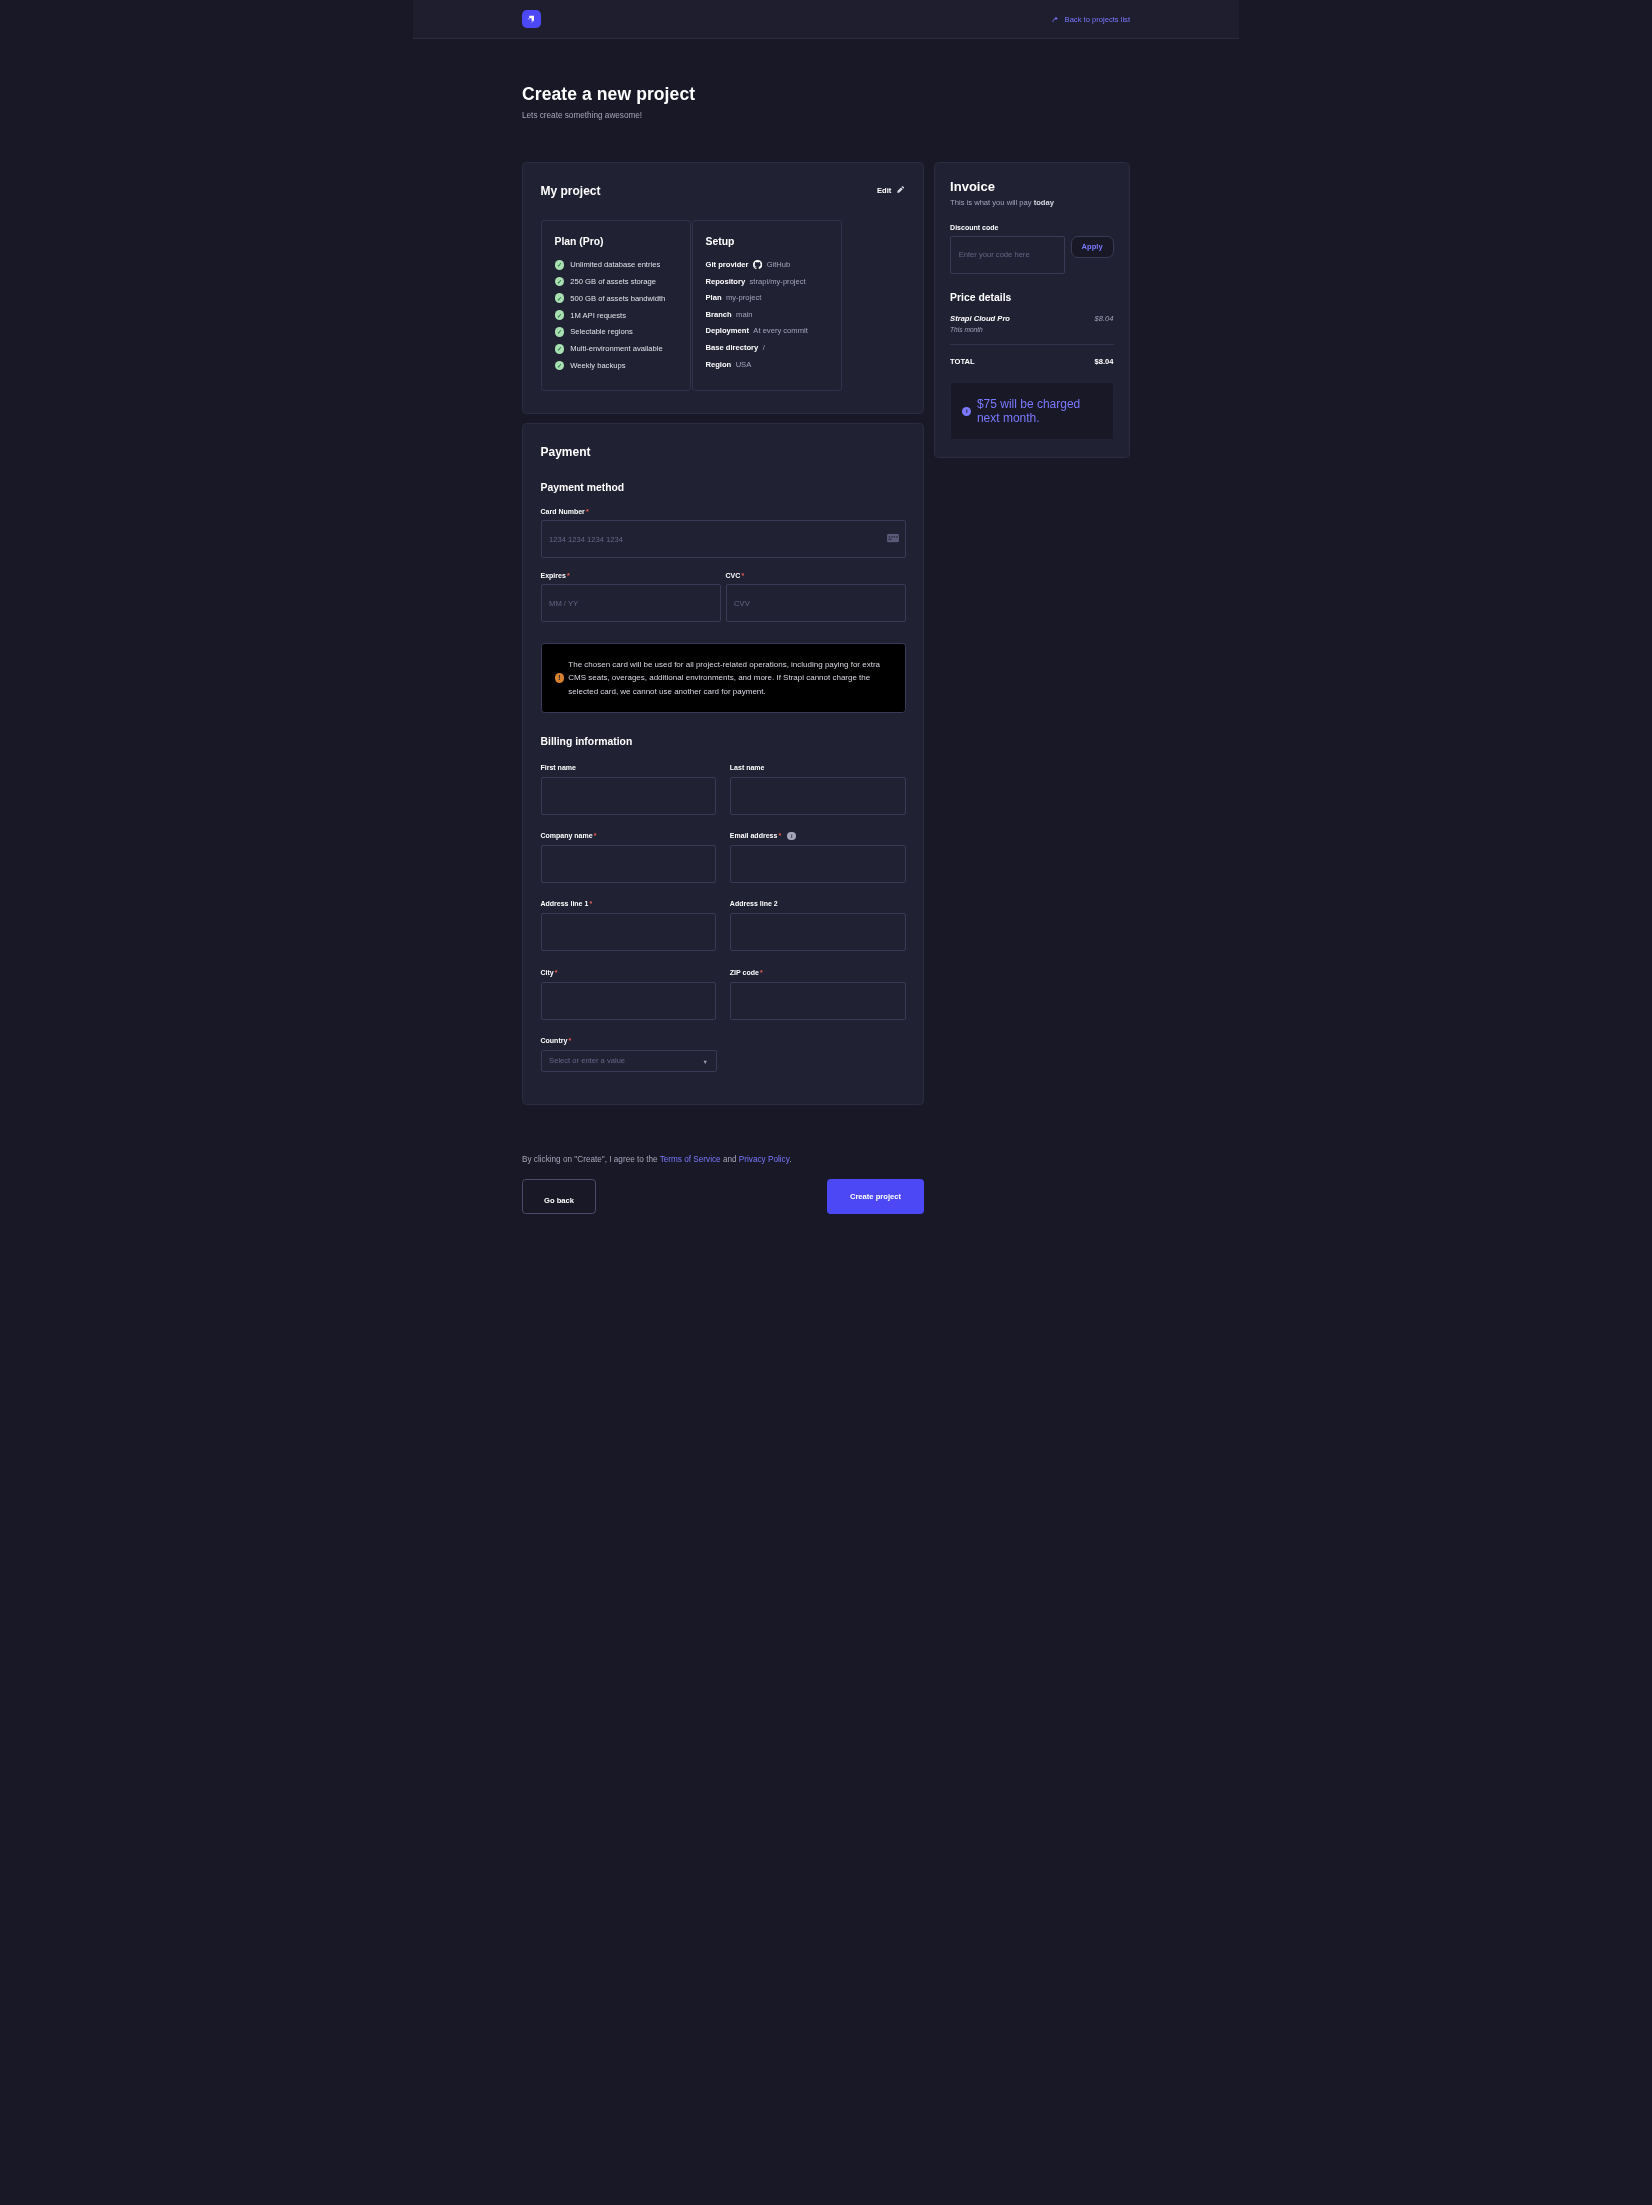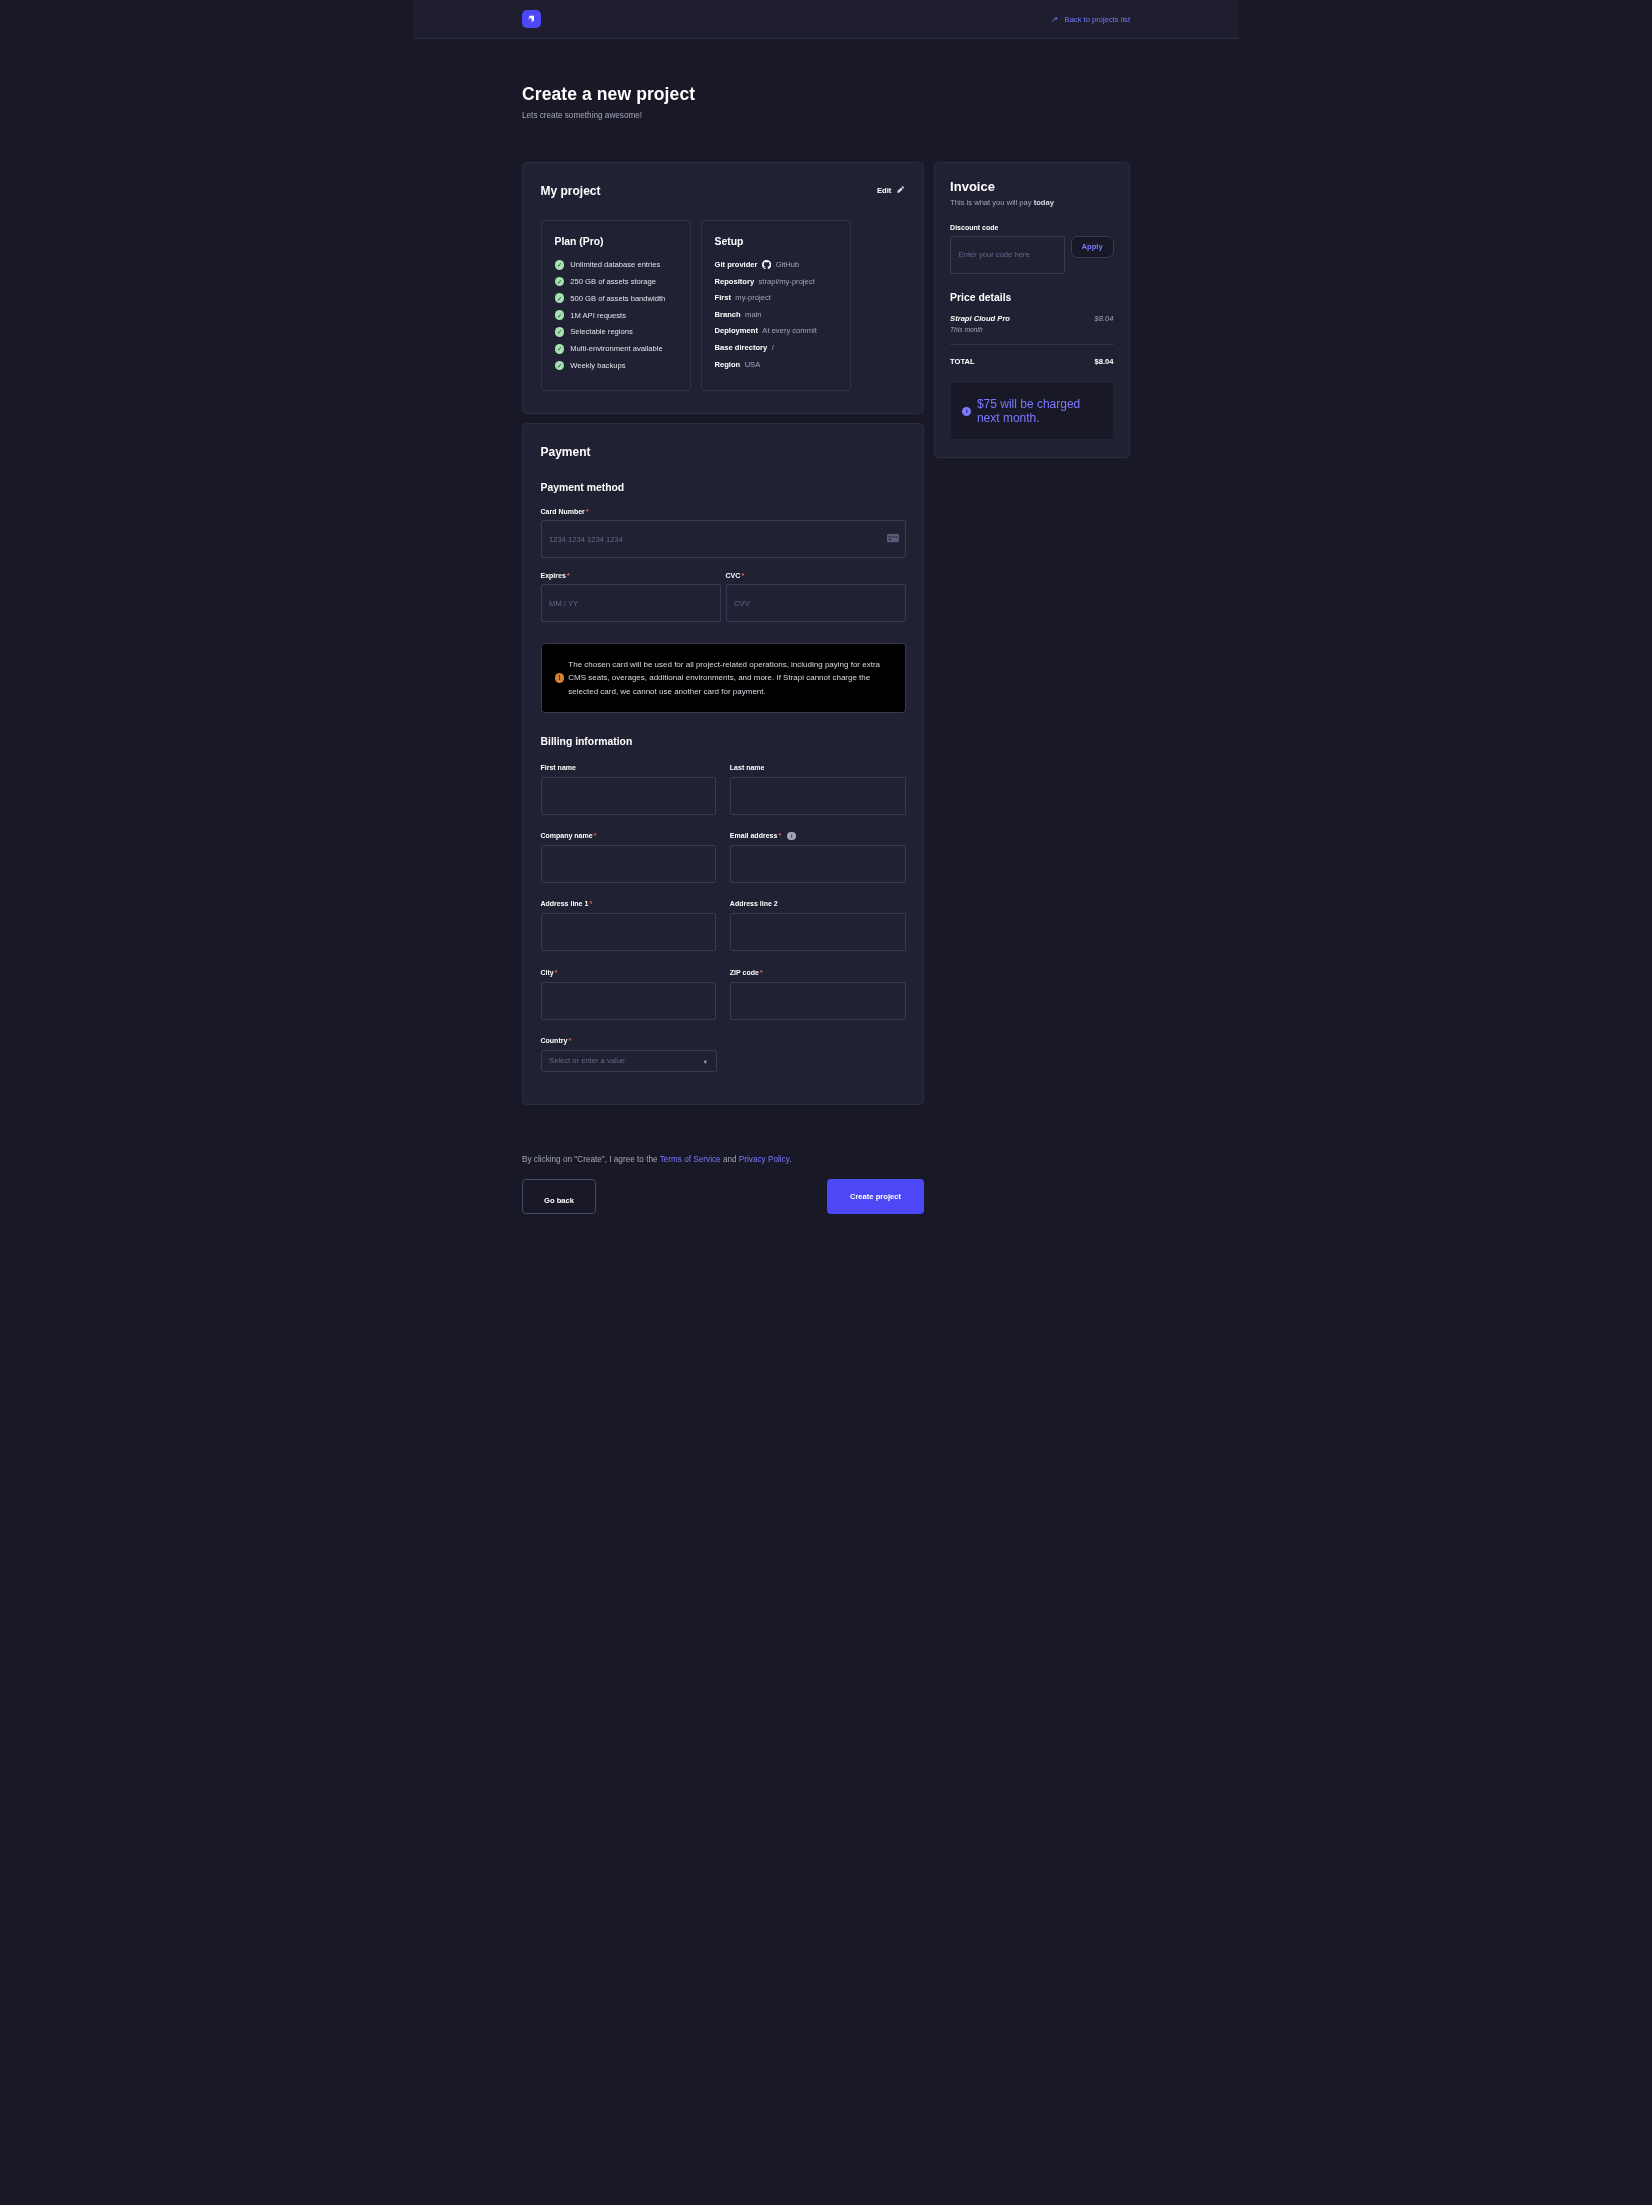--- a/index.html
+++ b/index.html
@@ -48,21 +48,21 @@
 
   
   .project-card { padding: 21px 17.5px 22px; position: relative; }
   .card-h2 { font-size: 12px; font-weight: 700; }
   .edit-btn {
     position: absolute; top: 23px; right: 18.6px;
     display: flex; align-items: center; gap: 4.9px;
     background: none; border: none; cursor: pointer;
     color: #ffffff; font-size: 7.6px; font-weight: 700; font-family: inherit;
   }
-  .subcards { display: flex; gap: 10px; margin-top: 22px; }
+  .subcards { display: flex; gap: 1px; margin-top: 22px; }
   .subcard {
     width: 150px; border: 0.5px solid #32324d; border-radius: 3.3px;
     padding: 15.3px 13px 13px;
   }
   .subcard-title { font-size: 10.4px; font-weight: 700; }
   .feature-list { list-style: none; margin-top: 13px; }
   .feature-list li {
     display: flex; align-items: center; gap: 6px;
     font-size: 7.6px; color: #e2e2ea; margin-bottom: 7px;
   }
@@ -255,21 +255,21 @@
                       <path fill="#ffffff" d="M8 0C3.58 0 0 3.58 0 8c0 3.54 2.29 6.53 5.47 7.59.4.07.55-.17.55-.38 0-.19-.01-.82-.01-1.49-2.01.37-2.53-.49-2.69-.94-.09-.23-.48-.94-.82-1.13-.28-.15-.68-.52-.01-.53.63-.01 1.08.58 1.23.82.72 1.21 1.87.87 2.33.66.07-.52.28-.87.51-1.07-1.78-.2-3.64-.89-3.64-3.95 0-.87.31-1.59.82-2.15-.08-.2-.36-1.02.08-2.12 0 0 .67-.21 2.2.82.64-.18 1.32-.27 2-.27s1.36.09 2 .27c1.53-1.04 2.2-.82 2.2-.82.44 1.1.16 1.92.08 2.12.51.56.82 1.27.82 2.15 0 3.07-1.87 3.75-3.65 3.95.29.25.54.73.54 1.48 0 1.07-.01 1.93-.01 2.2 0 .21.15.46.55.38A8.01 8.01 0 0 0 16 8c0-4.42-3.58-8-8-8z"></path>
                     </svg>
                 </span>
                 <span class="setup-value">GitHub</span>
               </div>
               <div class="setup-row">
                 <span class="setup-label">Repository</span>
                 <span class="setup-value">strapi/my-project</span>
               </div>
               <div class="setup-row">
-                <span class="setup-label">First</span>
+                <span class="setup-label">Plan</span>
                 <span class="setup-value">my-project</span>
               </div>
               <div class="setup-row">
                 <span class="setup-label">Branch</span>
                 <span class="setup-value">main</span>
               </div>
               <div class="setup-row">
                 <span class="setup-label">Deployment</span>
                 <span class="setup-value">At every commit</span>
               </div>

